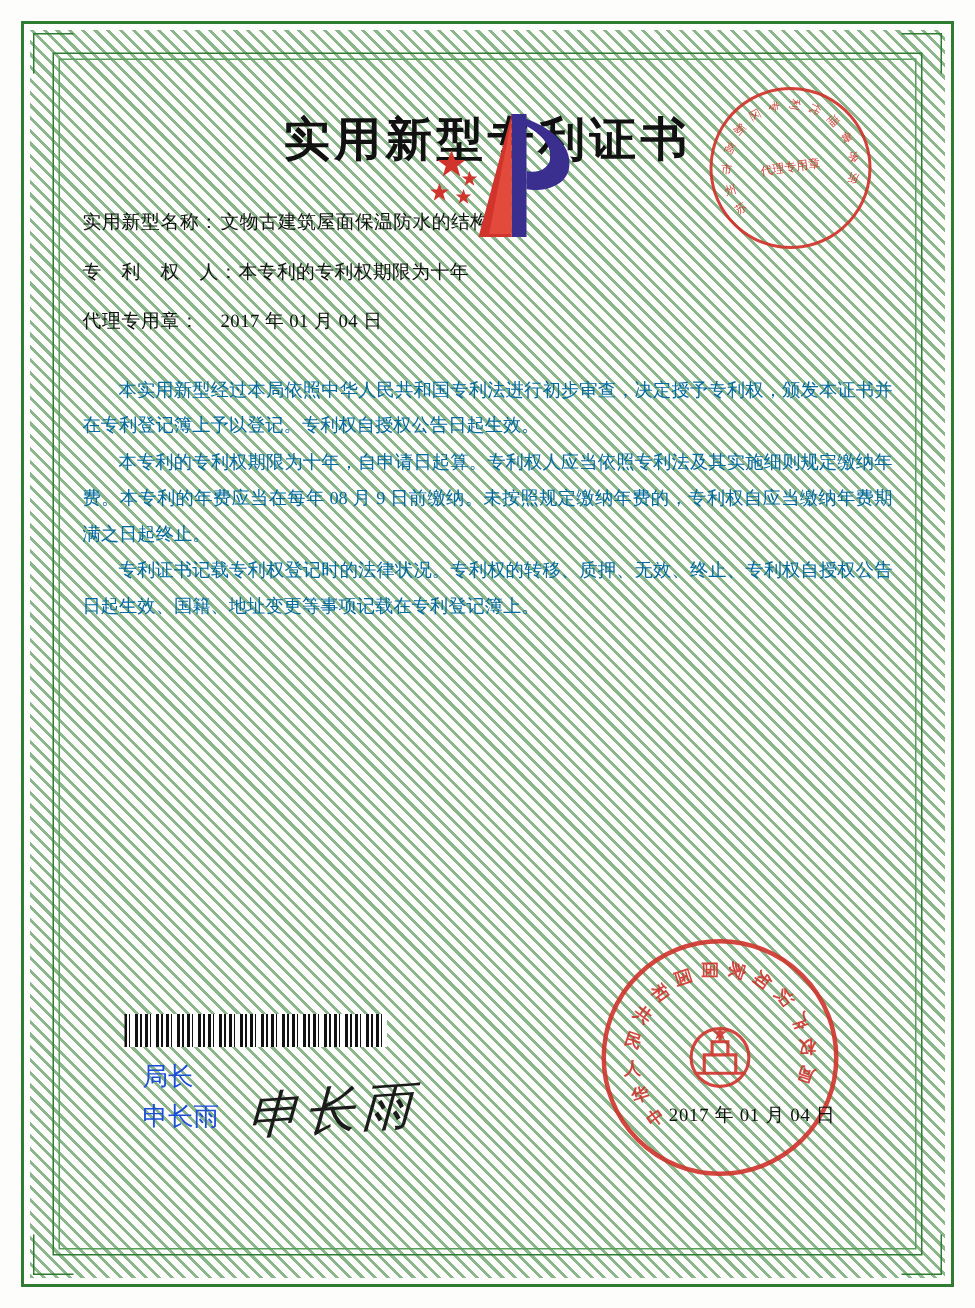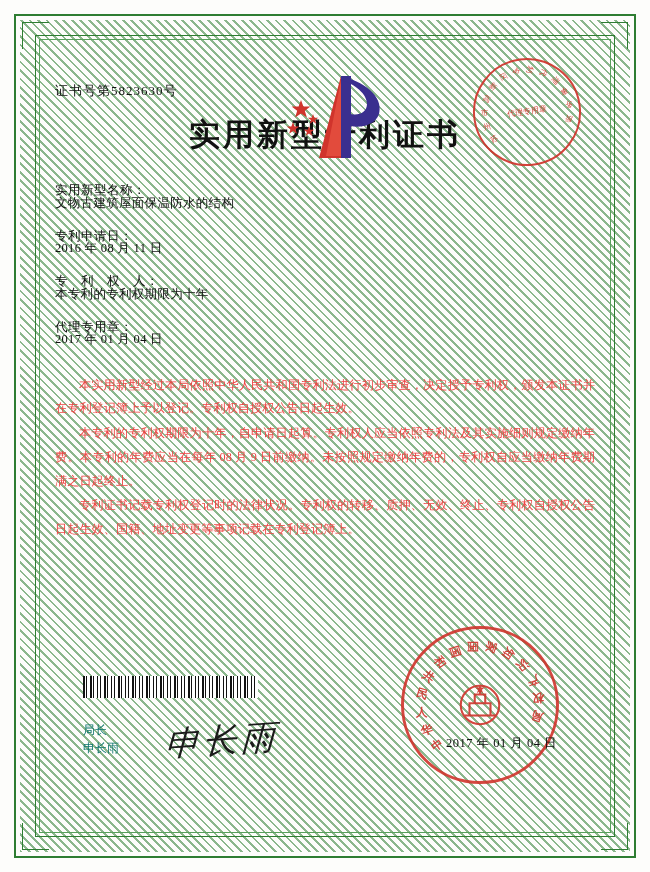--- a/index.html
+++ b/index.html
@@ -148,41 +148,40 @@
     font-family: "DejaVu Serif", "Liberation Serif", serif;
   }
 
   .fields {
     margin-top: 28px;
     font-size: 12.5px;
     line-height: 1;
   }
   .field-row {
     display: flex;
-    align-items: flex-start;
+    align-items: center;
     margin-bottom: 20.5px;
-    flex-direction: column;
   }
   .field-label {
     flex: 0 0 auto;
     min-width: 92px;
     letter-spacing: 0.5px;
     color: #111;
   }
   .field-value {
     color: #111;
     letter-spacing: 0.3px;
   }
 
   .body-text {
     margin-top: 28px;
     font-size: 12.2px;
     line-height: 1.95;
     text-align: justify;
-    color: #ef4444;
+    color: #0369a1;
   }
   .body-text p {
     margin: 0 0 1px 0;
     text-indent: 24px;
   }
 
   
   .barcode {
     position: absolute;
     left: 28px;
@@ -193,25 +192,25 @@
       repeating-linear-gradient(90deg,
         #111 0 1.5px, #fff 1.5px 3px,
         #111 3px 4px, #fff 4px 7px,
         #111 7px 9px, #fff 9px 10.5px,
         #111 10.5px 11.5px, #fff 11.5px 14px);
   }
 
   
   .sign-block {
     position: absolute;
-    left: 28px;
+    left: 40px;
     bottom: 60px;
-    font-size: 12px;
+    font-size: 17px;
     line-height: 1.55;
-    color: #0f766e;
+    color: #1d4ed8;
   }
   .handwriting {
     position: absolute;
     left: 110px;
     bottom: 54px;
     font-size: 34px;
     font-family: "DejaVu Serif", serif;
     font-style: italic;
     letter-spacing: 4px;
     color: #1b1b1b;
@@ -312,32 +311,27 @@
         <span style="transform:rotate(18deg) translate(0,-46px) rotate(90deg)">利</span>
         <span style="transform:rotate(37deg) translate(0,-46px) rotate(90deg)">代</span>
         <span style="transform:rotate(56deg) translate(0,-46px) rotate(90deg)">理</span>
         <span style="transform:rotate(75deg) translate(0,-46px) rotate(90deg)">事</span>
         <span style="transform:rotate(94deg) translate(0,-46px) rotate(90deg)">务</span>
         <span style="transform:rotate(113deg) translate(0,-46px) rotate(90deg)">所</span>
       </div>
       <div class="seal-center">代理专用章</div>
     </div>
 
-    <div class="cert-no">证书号第5823630号</div>
 
     <div class="title">实用新型专利证书</div>
 
     <div class="fields">
       <div class="field-row">
         <div class="field-label">实用新型名称：</div>
         <div class="field-value">文物古建筑屋面保温防水的结构</div>
-      </div>
-      <div class="field-row">
-        <div class="field-label">专利申请日：</div>
-        <div class="field-value">2016 年 08 月 11 日</div>
       </div>
       <div class="field-row">
         <div class="field-label">专　利　权　人：</div>
         <div class="field-value">本专利的专利权期限为十年</div>
       </div>
       <div class="field-row">
         <div class="field-label">代理专用章：</div>
         <div class="field-value">2017 年 01 月 04 日</div>
       </div>
     </div>

